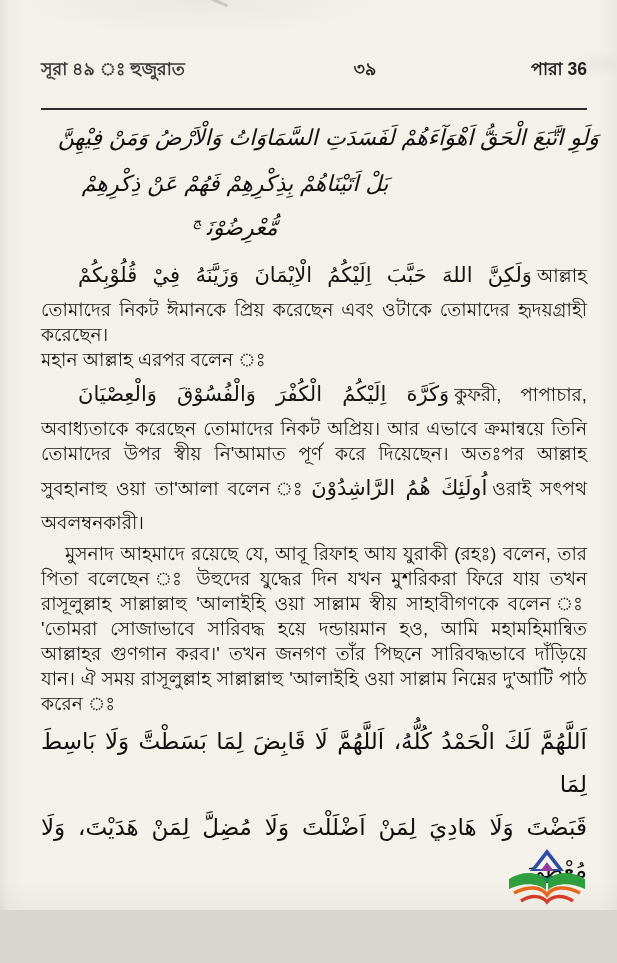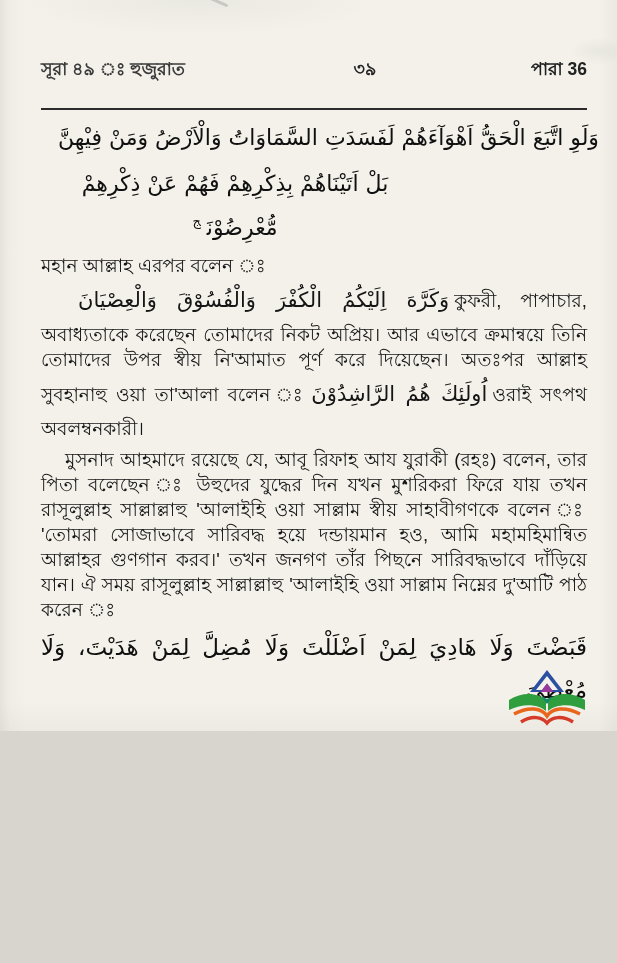--- a/index.html
+++ b/index.html
@@ -1,18 +1,18 @@
 <!DOCTYPE html>
 <html><head>
 <meta charset="utf-8">
 <style>
   html,body{margin:0;padding:0;background:#d8d5cf;}
   .page{
     position:relative;
-    width:617px;height:731px;
+    width:617px;height:910px;
     margin:0 auto;
     background:
       radial-gradient(ellipse 260px 50px at 32% 0%, rgba(90,90,90,0.06), transparent 70%),
       radial-gradient(ellipse 40px 20px at 97% 7%, rgba(90,90,90,0.07), transparent 70%),
       linear-gradient(90deg, rgba(0,0,0,0.06) 0px, rgba(0,0,0,0.015) 10px, rgba(0,0,0,0) 26px),
       linear-gradient(270deg, rgba(0,0,0,0.035) 0px, rgba(0,0,0,0) 18px),
       linear-gradient(0deg, rgba(0,0,0,0.03) 0px, rgba(0,0,0,0) 30px),
       #f3f1ea;
     overflow:hidden;
     font-family:"Liberation Sans","DejaVu Sans",sans-serif;
@@ -25,21 +25,21 @@
   .content{position:absolute;left:41px;right:30px;top:0;}
   .header{
     display:flex;justify-content:space-between;align-items:baseline;
     margin-top:56px;height:26px;font-size:17.5px;font-weight:bold;color:#222;
   }
   .header .hdr-left{color:#3b3b3b;}
   .header .hdr-center{margin-left:14px;}
   .rule{margin-top:26px;border-top:2.2px solid #2c2c2c;}
   .arabic{
     font-family:"DejaVu Sans",sans-serif;
-    direction:rtl;unicode-bidi:isolate;color:#101010;
+    direction:rtl;unicode-bidi:isolate;color:#101010;font-style:italic;
   }
   .verse-l1{
     font-size:22px;line-height:48px;text-align:right;
     margin-top:4px;margin-right:-12px;white-space:nowrap;
   }
   .verse-l2{font-size:22px;line-height:44px;text-align:center;padding-right:158px;}
   .pausemark{font-size:13px;position:relative;top:-9px;margin-right:6px;}
   p{margin:0;}
   .bn{font-size:18.6px;line-height:25px;color:#151515;}
   .j{text-align:justify;}
@@ -79,28 +79,30 @@
       <span class="hdr-right">পারা 36</span>
     </div>
 
     <div class="rule"></div>
 
     <div class="arabic verse-l1">وَلَوِ اتَّبَعَ الْحَقُّ اَهْوَآءَهُمْ لَفَسَدَتِ السَّمَاوَاتُ وَالْاَرْضُ وَمَنْ فِيْهِنَّ</div>
 
     <div class="arabic verse-l2"><span>بَلْ اَتَيْنَاهُمْ بِذِكْرِهِمْ فَهُمْ عَنْ ذِكْرِهِمْ مُّعْرِضُوْنَ</span><span class="pausemark">ج</span></div>
 
 
+    <p class="bn j mixed indent-lg p-iman"><span class="ar-inline">وَلَكِنَّ اللهَ حَبَّبَ اِلَيْكُمُ الْاِيْمَانَ وَزَيَّنَهُ فِيْ قُلُوْبِكُمْ</span><span>আল্লাহ তোমাদের নিকট ঈমানকে প্রিয় করেছেন এবং ওটাকে তোমাদের হৃদয়গ্রাহী করেছেন।</span></p>
 
     <p class="bn">মহান আল্লাহ এরপর বলেন ঃ</p>
 
     <p class="bn j mixed indent-lg p-kufr"><span class="ar-inline">وَكَرَّهَ اِلَيْكُمُ الْكُفْرَ وَالْفُسُوْقَ وَالْعِصْيَانَ</span><span>কুফরী, পাপাচার, অবাধ্যতাকে করেছেন তোমাদের নিকট অপ্রিয়। আর এভাবে ক্রমান্বয়ে তিনি তোমাদের উপর স্বীয় নি'আমাত পূর্ণ করে দিয়েছেন। অতঃপর আল্লাহ সুবহানাহু ওয়া তা'আলা বলেন ঃ</span><span class="ar-inline">اُولَئِكَ هُمُ الرَّاشِدُوْنَ</span><span>ওরাই সৎপথ অবলম্বনকারী।</span></p>
 
     <p class="bn j indent p-hadith">মুসনাদ আহমাদে রয়েছে যে, আবূ রিফাহ আয যুরাকী (রহঃ) বলেন, তার পিতা বলেছেন ঃ উহুদের যুদ্ধের দিন যখন মুশরিকরা ফিরে যায় তখন রাসূলুল্লাহ সাল্লাল্লাহু 'আলাইহি ওয়া সাল্লাম স্বীয় সাহাবীগণকে বলেন ঃ 'তোমরা সোজাভাবে সারিবদ্ধ হয়ে দন্ডায়মান হও, আমি মহামহিমান্বিত আল্লাহর গুণগান করব।' তখন জনগণ তাঁর পিছনে সারিবদ্ধভাবে দাঁড়িয়ে যান। ঐ সময় রাসূলুল্লাহ সাল্লাল্লাহু 'আলাইহি ওয়া সাল্লাম নিম্নের দু'আটি পাঠ করেন ঃ</p>
 
     <div class="dua">
+      <div class="dua-line">اَللَّهُمَّ لَكَ الْحَمْدُ كُلُّهُ، اَللَّهُمَّ لَا قَابِضَ لِمَا بَسَطْتَّ وَلَا بَاسِطَ لِمَا</div>
       <div class="dua-line">قَبَضْتَ وَلَا هَادِيَ لِمَنْ اَضْلَلْتَ وَلَا مُضِلَّ لِمَنْ هَدَيْتَ، وَلَا مُعْطِيَ</div>
 
     </div>
 
   </div>
 
   <svg class="logo" width="84" height="60" viewBox="0 0 84 60" aria-hidden="true">
     <polygon points="42,1 25,23 59,23" fill="#2b4fa3"></polygon>
     <path points="" fill="#f3f1ea" d="M42 7 L31 21 L37 21 L42 14.5 L47 21 L53 21 Z"></path>
     <path fill="#99399e" d="M42 14.5 L35.5 23 L48.5 23 Z"></path>

